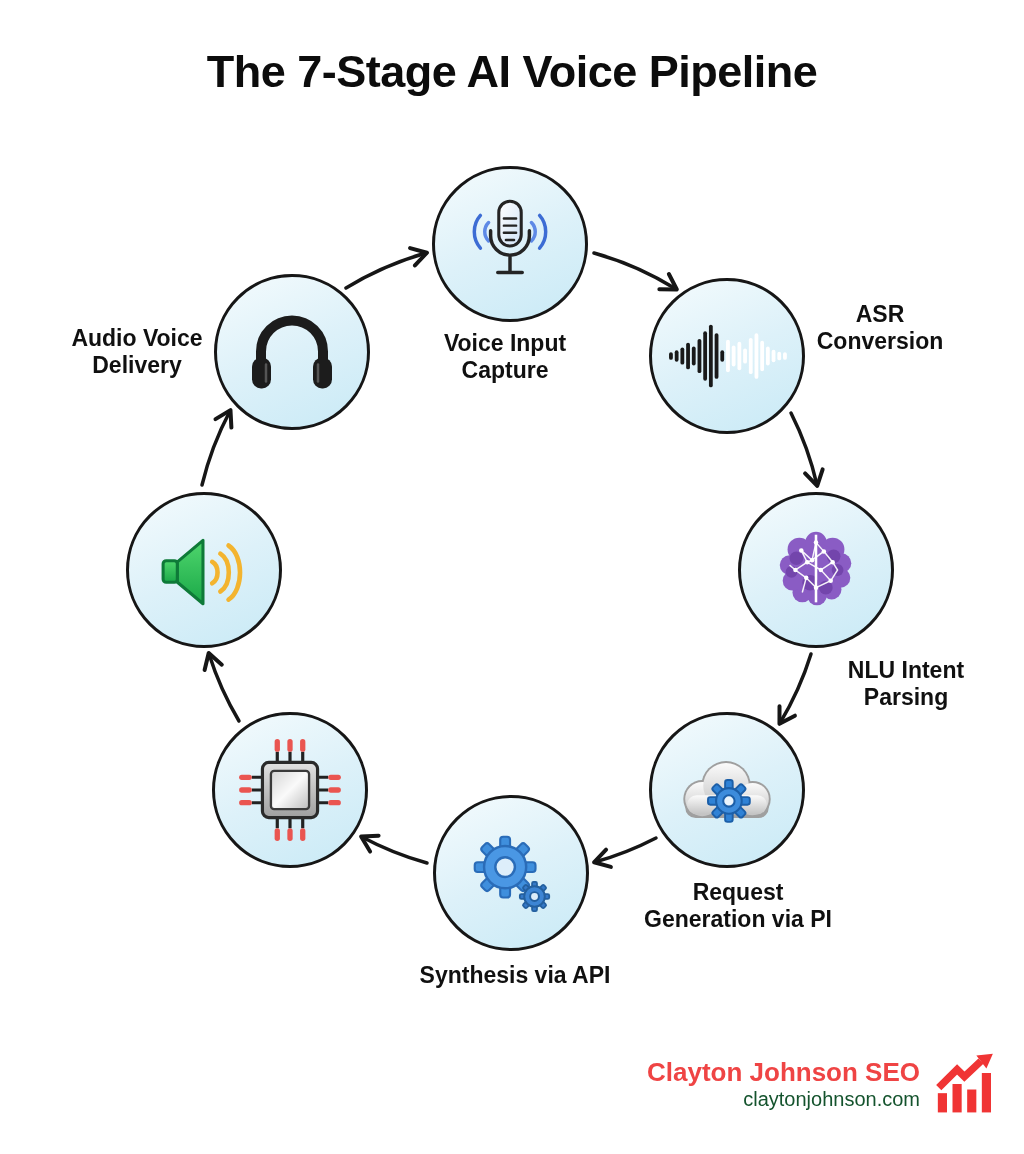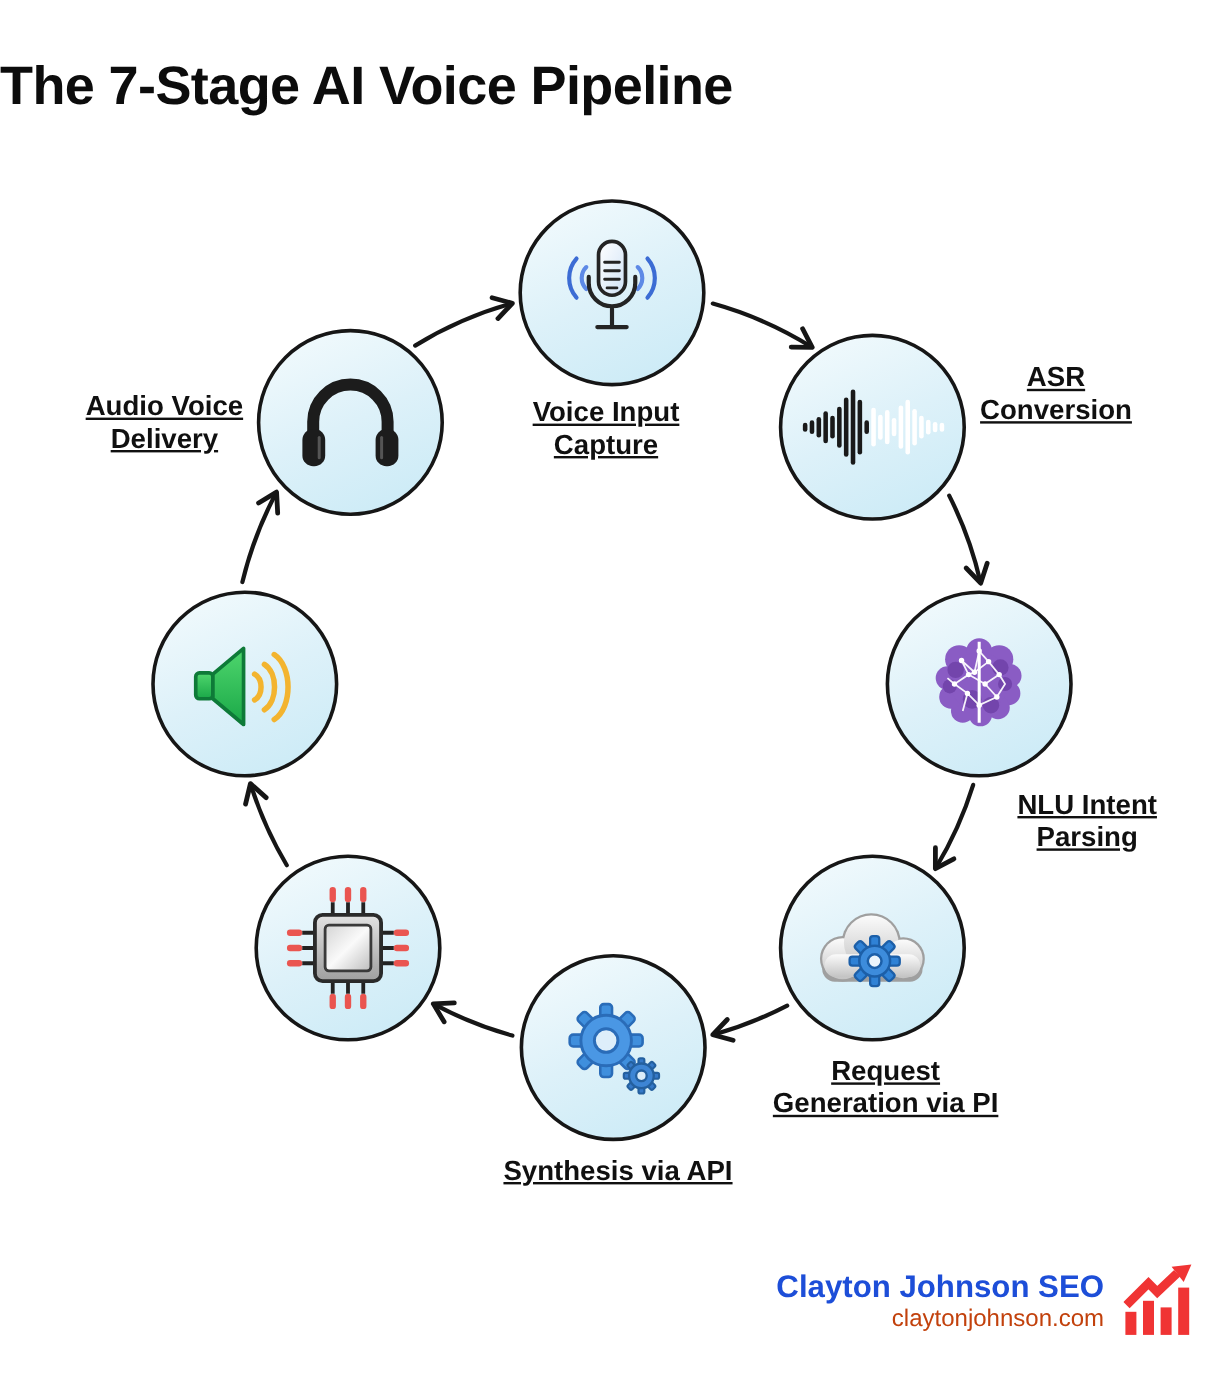--- a/index.html
+++ b/index.html
@@ -2,39 +2,39 @@
 <html><head>
 <meta charset="utf-8">
 <style>
   html,body{margin:0;padding:0;background:#ffffff;}
   .canvas{
     position:relative;width:1024px;height:1154px;background:#ffffff;overflow:hidden;
     font-family:"Liberation Sans","DejaVu Sans",sans-serif;
   }
   .title{
     position:absolute;top:46px;left:0;width:1024px;margin:0;
-    text-align:left;font-size:45px;font-weight:bold;color:#0c0c0c;letter-spacing:-0.5px;
+    text-align:center;font-size:45px;font-weight:bold;color:#0c0c0c;letter-spacing:-0.5px;
   }
   .arrows{position:absolute;left:0;top:0;pointer-events:none;}
   .node{
     position:absolute;width:156px;height:156px;border-radius:50%;
     border:3px solid #161616;box-sizing:border-box;
     background:linear-gradient(155deg,#f4fbfd 0%,#ddf1f9 50%,#c9eaf6 100%);
     display:flex;align-items:center;justify-content:center;
   }
   .stage-label{
     position:absolute;width:240px;text-align:center;white-space:pre-line;
-    font-size:23px;line-height:27px;font-weight:600;color:#101010;text-decoration:underline;
+    font-size:23px;line-height:27px;font-weight:600;color:#101010;
   }
   .footer{
     position:absolute;top:1053px;right:22px;display:flex;align-items:center;gap:16px;
   }
   .footer-text{text-align:right;}
-  .brand{font-size:26px;line-height:30px;font-weight:bold;color:#1d4ed8;}
-  .site{font-size:20px;line-height:24px;color:#c2410c;}
+  .brand{font-size:26px;line-height:30px;font-weight:bold;color:#ef4444;}
+  .site{font-size:20px;line-height:24px;color:#14532d;}
 </style>
 </head>
 <body>
 
 <div class="canvas">
 
   <h1 class="title">The 7-Stage AI Voice Pipeline</h1>
 
   <svg class="arrows" width="1024" height="1154" viewBox="0 0 1024 1154">
     <defs>

